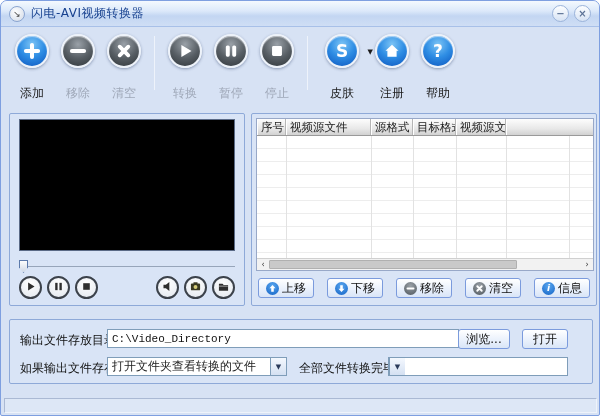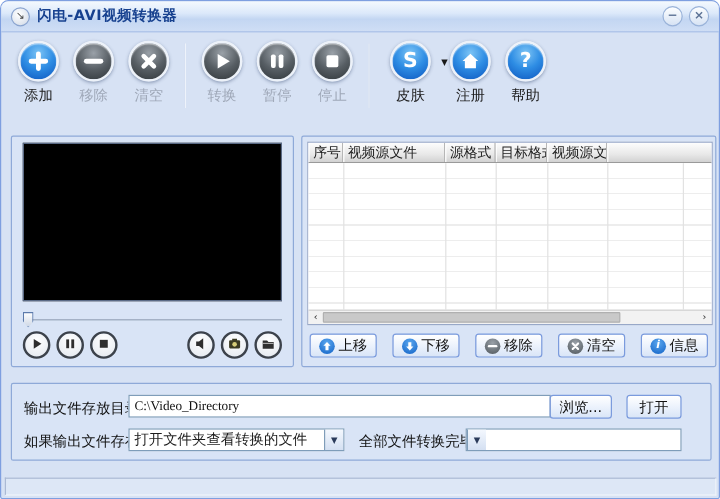--- a/index.html
+++ b/index.html
@@ -9,36 +9,36 @@
   .window { position:relative; width:600px; height:416px; background:#d7e2f4;
     border:1px solid #7e9fe0; border-radius:7px 7px 2px 2px; overflow:hidden; }
 
   
   .titlebar { position:absolute; left:0; top:0; right:0; height:26px;
     background:linear-gradient(#f4f9fe 0%, #dcE9fa 40%, #c3d6f2 60%, #cfdef5 100%);
     border-bottom:1px solid #a8c0e8; display:flex; align-items:center; padding:0 8px; }
   .app-icon { width:16px; height:16px; border-radius:50%; background:radial-gradient(circle at 40% 35%, #ffffff, #cfd8e6);
     border:1px solid #8aa4cf; display:flex; align-items:center; justify-content:center;
     font-size:9px; color:#444; margin-right:6px; }
-  .title-text { font-weight:bold; color:#17418f; letter-spacing:.5px; }
+  .title-text { font-weight:normal; color:#17418f; letter-spacing:.5px; }
   .winbtns { margin-left:auto; display:flex; gap:5px; }
   .winbtn { width:17px; height:17px; border-radius:50%; border:1px solid #9ab3d9;
     background:linear-gradient(#fdfeff,#d7e3f4); color:#5d7396; font-size:10px; font-weight:bold;
     display:flex; align-items:center; justify-content:center; cursor:default; line-height:1; }
 
   
   .toolbar { position:absolute; left:0; top:27px; right:0; height:80px; display:flex; align-items:flex-start; padding:6px 0 0 8px; }
   .tbtn { width:46px; display:flex; flex-direction:column; align-items:center; position:relative; }
   .tbtn.wide { width:54px; }
   .circle { width:34px; height:34px; border-radius:50%; border:2px solid #edf2f9;
     box-shadow:0 1px 3px rgba(40,60,100,.45), inset 0 1px 1px rgba(255,255,255,.55);
     display:flex; align-items:center; justify-content:center; }
   .circle.blue { background:radial-gradient(circle at 50% 28%, #7cc4f5 0%, #2e8de4 48%, #0c55be 100%); }
   .circle.gray { background:radial-gradient(circle at 50% 28%, #9aa1a8 0%, #575e64 52%, #2f3539 100%); }
-  .tlabel { margin-top:3px; font-size:12px; }
+  .tlabel { margin-top:17px; font-size:12px; }
   .tlabel.on { color:#1c1c1c; }
   .tlabel.off { color:#9fa8b8; }
   .big-glyph { color:#fff; font-weight:bold; font-size:17px; line-height:1; }
   .tb-sep { width:1px; height:54px; background:#b4c4e2; border-right:1px solid #eef3fb; margin:2px 7px 0 7px; }
   .skin-arrow { position:absolute; right:-4px; top:14px; font-size:7px; color:#1a1a1a; }
 
   
   .panel { position:absolute; background:#d9e4f6; border:1px solid #8ea9d8; border-radius:2px;padding-left:36px; }
   .video-panel { left:8px; top:112px; width:236px; height:193px; }
   .list-panel  { left:250px; top:112px; width:346px; height:193px; }
@@ -75,21 +75,21 @@
   .act-btn { width:56px; padding:0 3px; gap:3px; }
   .mini { width:13px; height:13px; border-radius:50%; flex:0 0 13px; display:flex; align-items:center; justify-content:center; }
   .mini.blue { background:radial-gradient(circle at 50% 30%, #5aa7ef, #1262c6); }
   .mini.gray { background:radial-gradient(circle at 50% 30%, #9aa1a8, #4e565c); }
   .mini .i-glyph { color:#fff; font-size:9px; font-weight:bold; line-height:1; font-style:italic; }
 
   
   .brow { position:absolute; left:0; right:0; display:flex; align-items:center; }
   .blabel { color:#111; }
   .dir-input { position:absolute; left:97px; top:0; width:352px; height:19px; border:1px solid #7f9db9; background:#fff;
-    font-family:Liberation Serif, serif; font-size:11px; padding:1px 4px; color:#111; }
+    font-family:Liberation Mono, monospace; font-size:11px; padding:1px 4px; color:#111; }
   .dropdown { position:absolute; top:0; height:19px; border:1px solid #7f9db9; background:#fff; display:flex; align-items:center; }
   .dd-value { flex:1; padding:0 4px; font-size:12px; white-space:nowrap; overflow:hidden; }
   .dd-arrow { width:16px; height:100%; border-left:1px solid #7f9db9; background:linear-gradient(#f4f8fe,#d4e0f2);
     display:flex; align-items:center; justify-content:center; font-size:7px; color:#2a3a5a; }
 
   
   .statusbar { position:absolute; left:3px; top:397px; width:593px; height:15px; background:#dde7f6;
     border:1px solid #aab9d4; border-bottom-color:#eef3fb; border-right-color:#eef3fb; }
 </style>
 </head>

